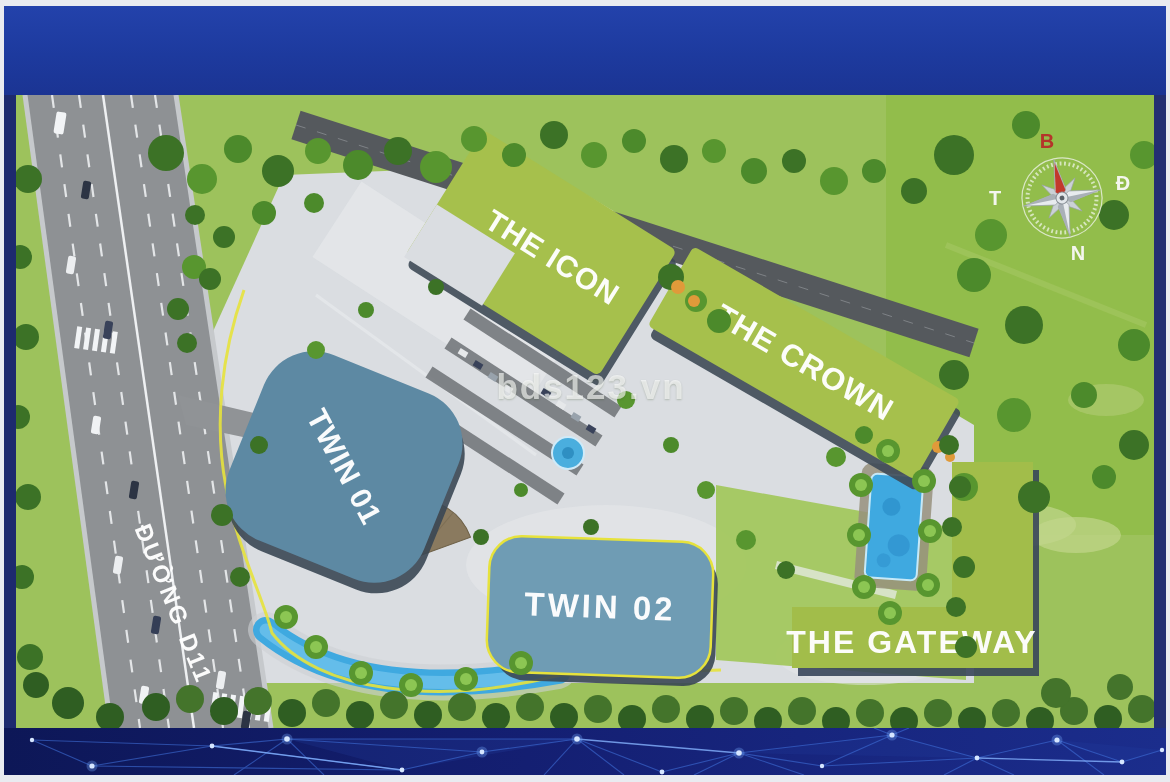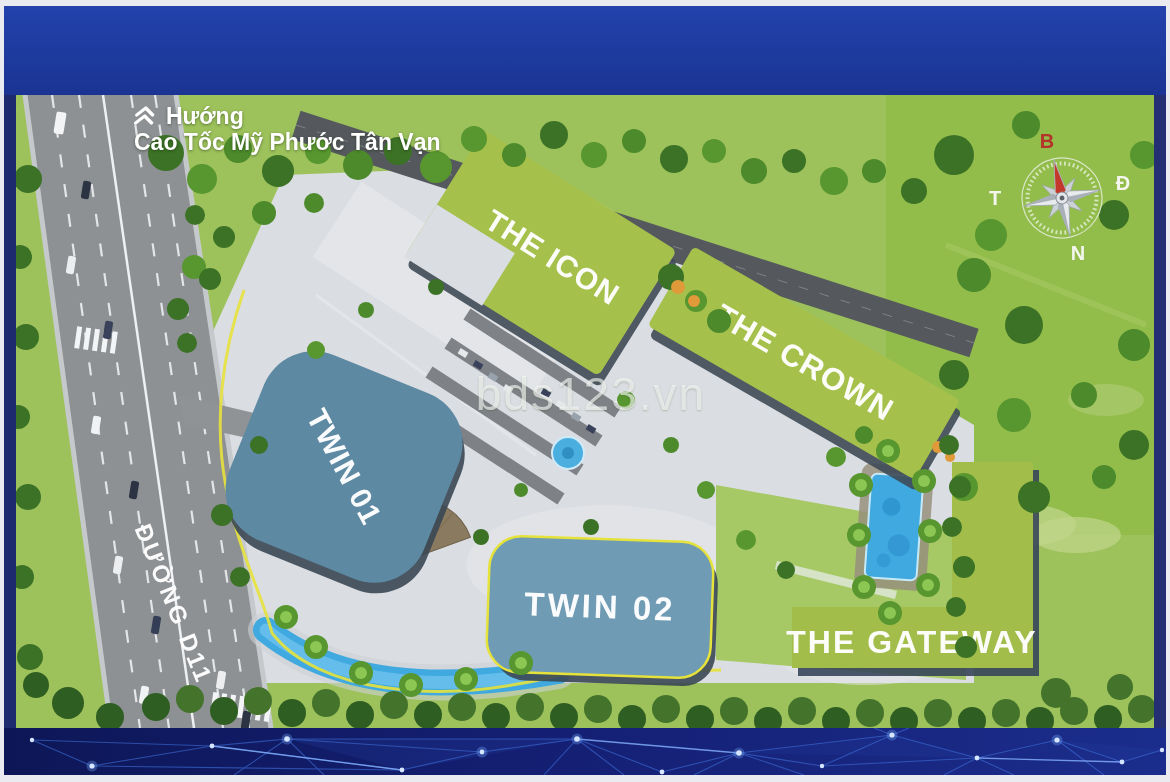--- a/index.html
+++ b/index.html
@@ -13,21 +13,21 @@
             background:linear-gradient(90deg,#0d1757 0%,#141f72 45%,#1b2d8c 100%);}
   .photo{position:absolute;left:16px;top:95px;width:1138px;height:633px;background:#9dc25c;overflow:hidden;}
   .scene{position:absolute;left:0;top:0;}
   .bl{font-family:"Liberation Sans",sans-serif;font-weight:bold;fill:#ffffff;opacity:.97;}
   .cl{font-family:"Liberation Sans",sans-serif;font-weight:bold;font-size:20px;}
   .dir-label{position:absolute;left:118px;top:8px;color:#fff;font-weight:bold;font-size:23px;
              line-height:26px;text-shadow:0 1px 3px rgba(20,40,10,.5);}
   .dir-row{display:flex;align-items:center;gap:8px;}
   .watermark{position:absolute;left:575px;top:272px;transform:translateX(-50%);
              text-align:center;color:rgba(255,255,255,.62);pointer-events:none;}
-  .wm-title{font-size:46px;font-weight:normal;letter-spacing:2px;text-shadow:0 1px 2px rgba(60,80,40,.25);}
+  .wm-title{font-size:35px;font-weight:bold;letter-spacing:2px;text-shadow:0 1px 2px rgba(60,80,40,.25);}
   .wm-sub{font-size:18px;letter-spacing:9px;margin-top:2px;color:rgba(255,255,255,.55);white-space:nowrap;}
 </style>
 </head>
 <body>
 
 <div class="stage">
 
   <div class="band-top"></div>
   <div class="band-left"></div>
   <div class="band-right"></div>
@@ -401,32 +401,20 @@
         </g>
         <text class="cl" x="-15" y="-50" text-anchor="middle" fill="#b5342a">B</text>
         <text class="cl" x="61" y="-8" text-anchor="middle" fill="#f4f6ee">Đ</text>
         <text class="cl" x="16" y="62" text-anchor="middle" fill="#f4f6ee">N</text>
         <text class="cl" x="-67" y="7" text-anchor="middle" fill="#f4f6ee">T</text>
       </g>
 
       <text class="bl" font-size="24" letter-spacing="3" transform="translate(150,512) rotate(68)" text-anchor="middle">ĐƯỜNG D11</text>
     </svg>
 
-    <div class="dir-label">
-      <div class="dir-row">
-        <svg width="24" height="20" viewBox="0 0 24 20">
-          <g fill="none" stroke="#ffffff" stroke-width="3.2" stroke-linecap="round" stroke-linejoin="round" transform="skewX(-8)">
-            <polyline points="4,9 12,2 20,9"></polyline>
-            <polyline points="4,17 12,10 20,17"></polyline>
-          </g>
-        </svg>
-        <span>Hướng</span>
-      </div>
-      <div>Cao Tốc Mỹ Phước Tân Vạn</div>
-    </div>
 
     <div class="watermark">
       <div class="wm-title">bds123.vn</div>
     </div>
   </div>
 
   <div class="band-bottom">
     <svg width="1162" height="47" viewBox="0 0 1162 47">
       <polygon points="283,11 573,11 398,42" fill="#2a4bb0" opacity=".18"></polygon>
       <polygon points="735,25 888,7 973,30" fill="#2a4bb0" opacity=".15"></polygon>

